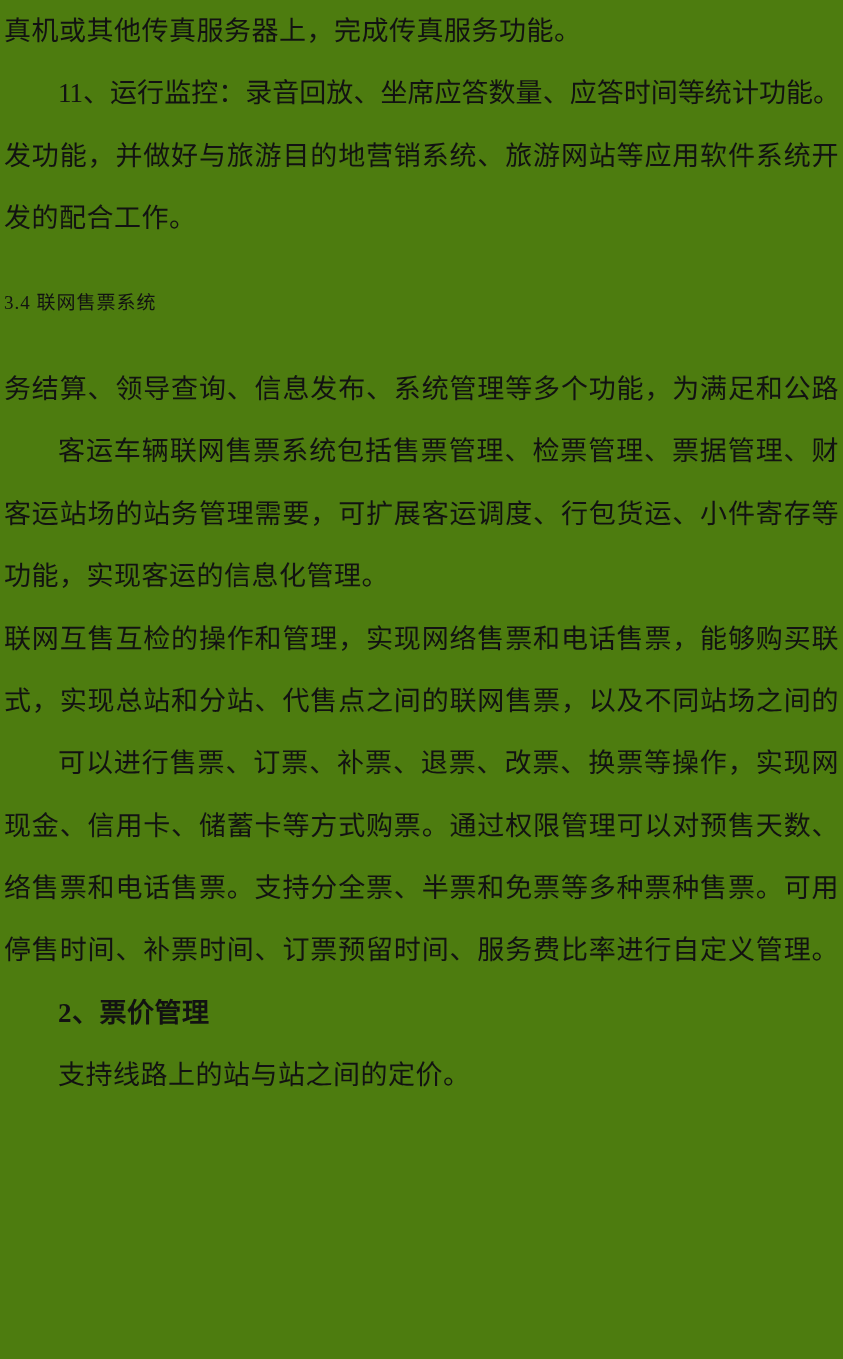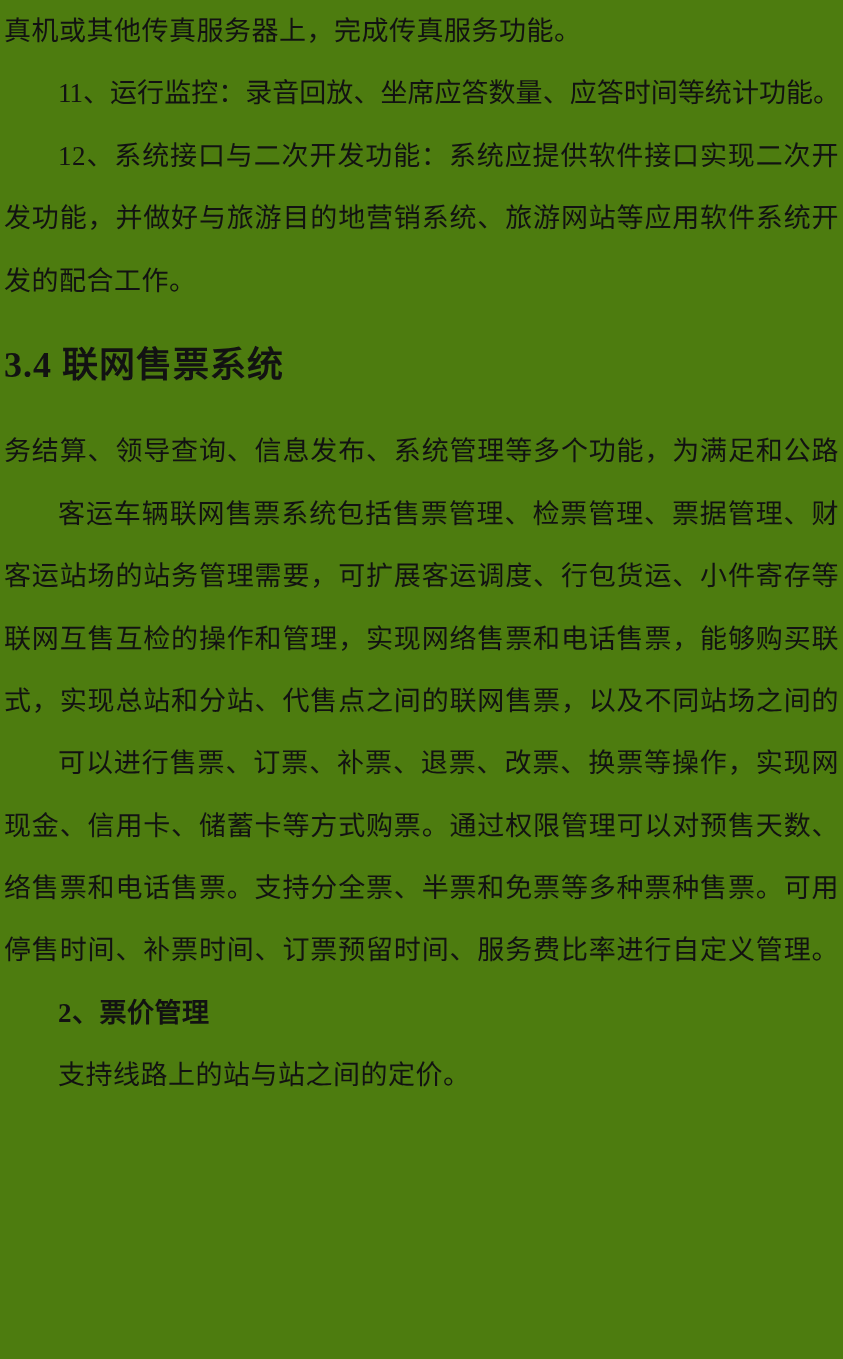--- a/index.html
+++ b/index.html
@@ -35,47 +35,47 @@
   }
   
   .indent {
     text-indent: 2em;
   }
   
   .squeeze {
     letter-spacing: -1px;
   }
   .heading {
-    font-weight: bold;
-    font-size: 36px;
+    font-weight: normal;
+    font-size: 19px;
     letter-spacing: 1px;
     margin: 22px 0 24px 0;
   }
   .sub {
     font-weight: bold;
   }
 </style>
 </head>
 <body>
 
 <div class="page">
 
   <div class="line">真机或其他传真服务器上，完成传真服务功能。</div>
 
   <div class="line fill indent squeeze">11、运行监控：录音回放、坐席应答数量、应答时间等统计功能。</div>
 
-  <div class="line fill indent">12、系统接口与二次开发功能：系统应提供软件接口实现二次开</div>
   <div class="line fill">发功能，并做好与旅游目的地营销系统、旅游网站等应用软件系统开</div>
   <div class="line">发的配合工作。</div>
 
   <div class="line heading">3.4 联网售票系统</div>
 
   <div class="line fill">务结算、领导查询、信息发布、系统管理等多个功能，为满足和公路</div>
   <div class="line fill indent">客运车辆联网售票系统包括售票管理、检票管理、票据管理、财</div>
   <div class="line fill">客运站场的站务管理需要，可扩展客运调度、行包货运、小件寄存等</div>
+  <div class="line">功能，实现客运的信息化管理。</div>
 
   <div class="line fill">联网互售互检的操作和管理，实现网络售票和电话售票，能够购买联</div>
   <div class="line fill">式，实现总站和分站、代售点之间的联网售票，以及不同站场之间的</div>
 
 
   <div class="line fill indent">可以进行售票、订票、补票、退票、改票、换票等操作，实现网</div>
   <div class="line fill">现金、信用卡、储蓄卡等方式购票。通过权限管理可以对预售天数、</div>
   <div class="line fill">络售票和电话售票。支持分全票、半票和免票等多种票种售票。可用</div>
   <div class="line fill">停售时间、补票时间、订票预留时间、服务费比率进行自定义管理。</div>
 

